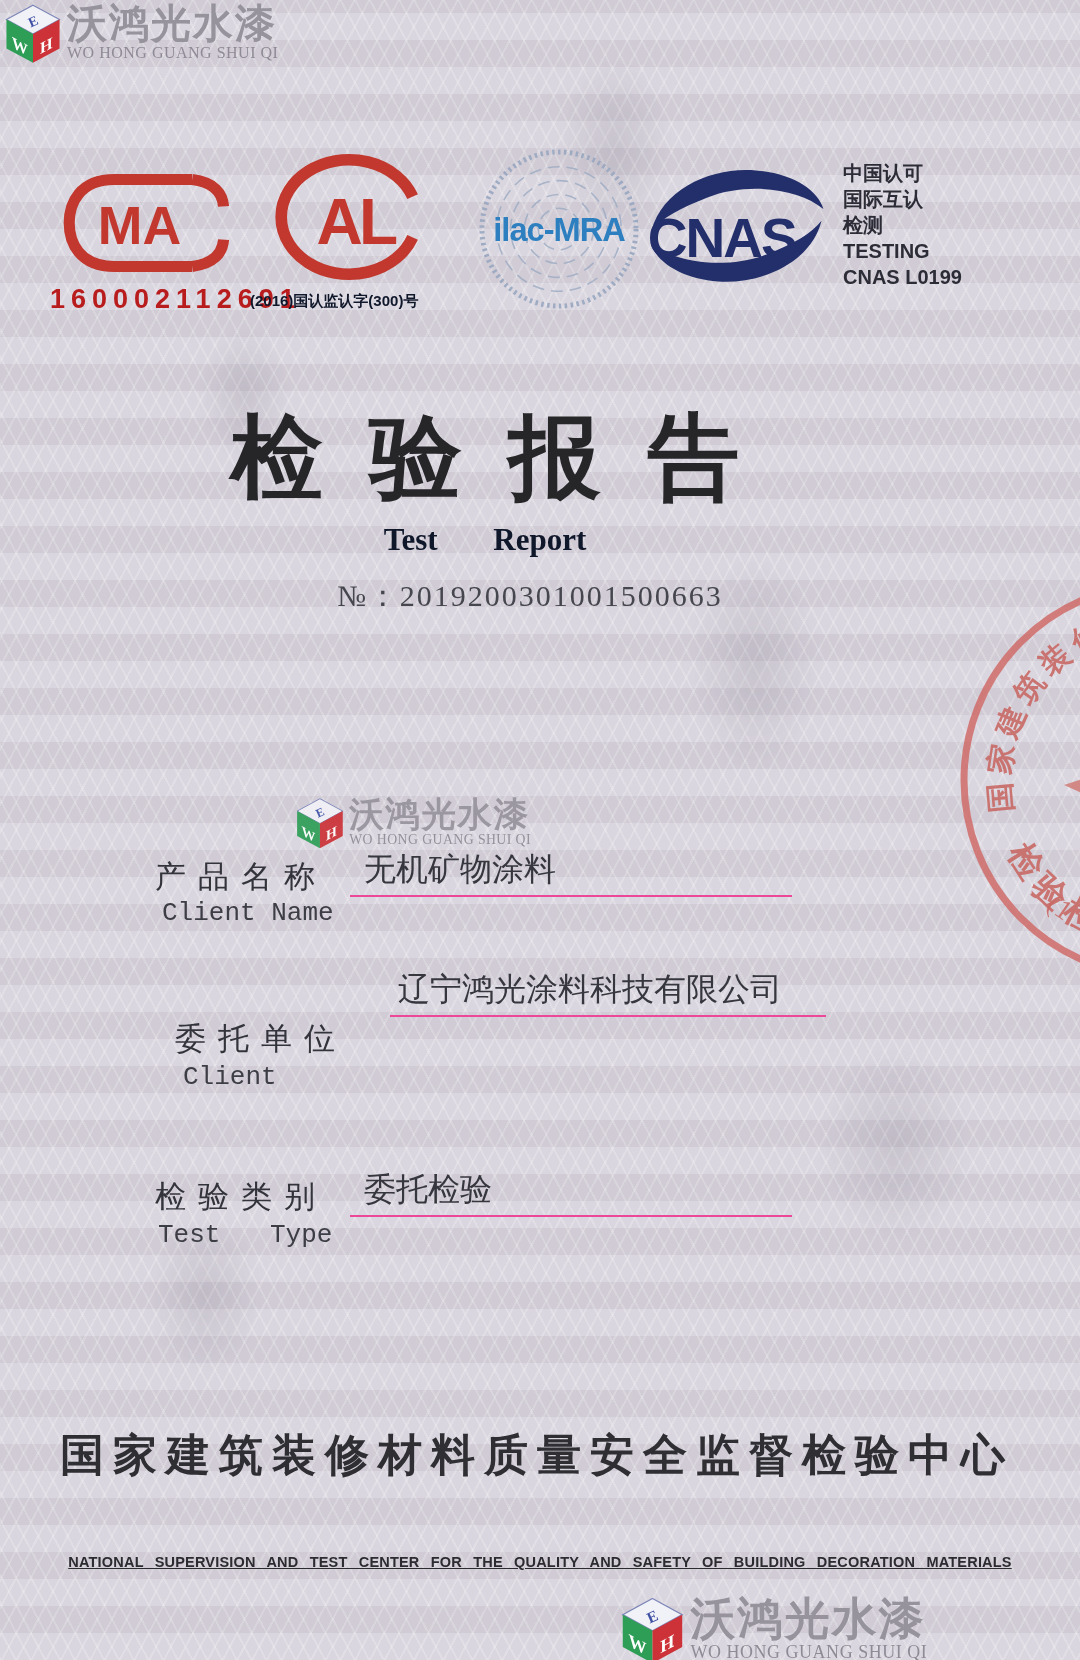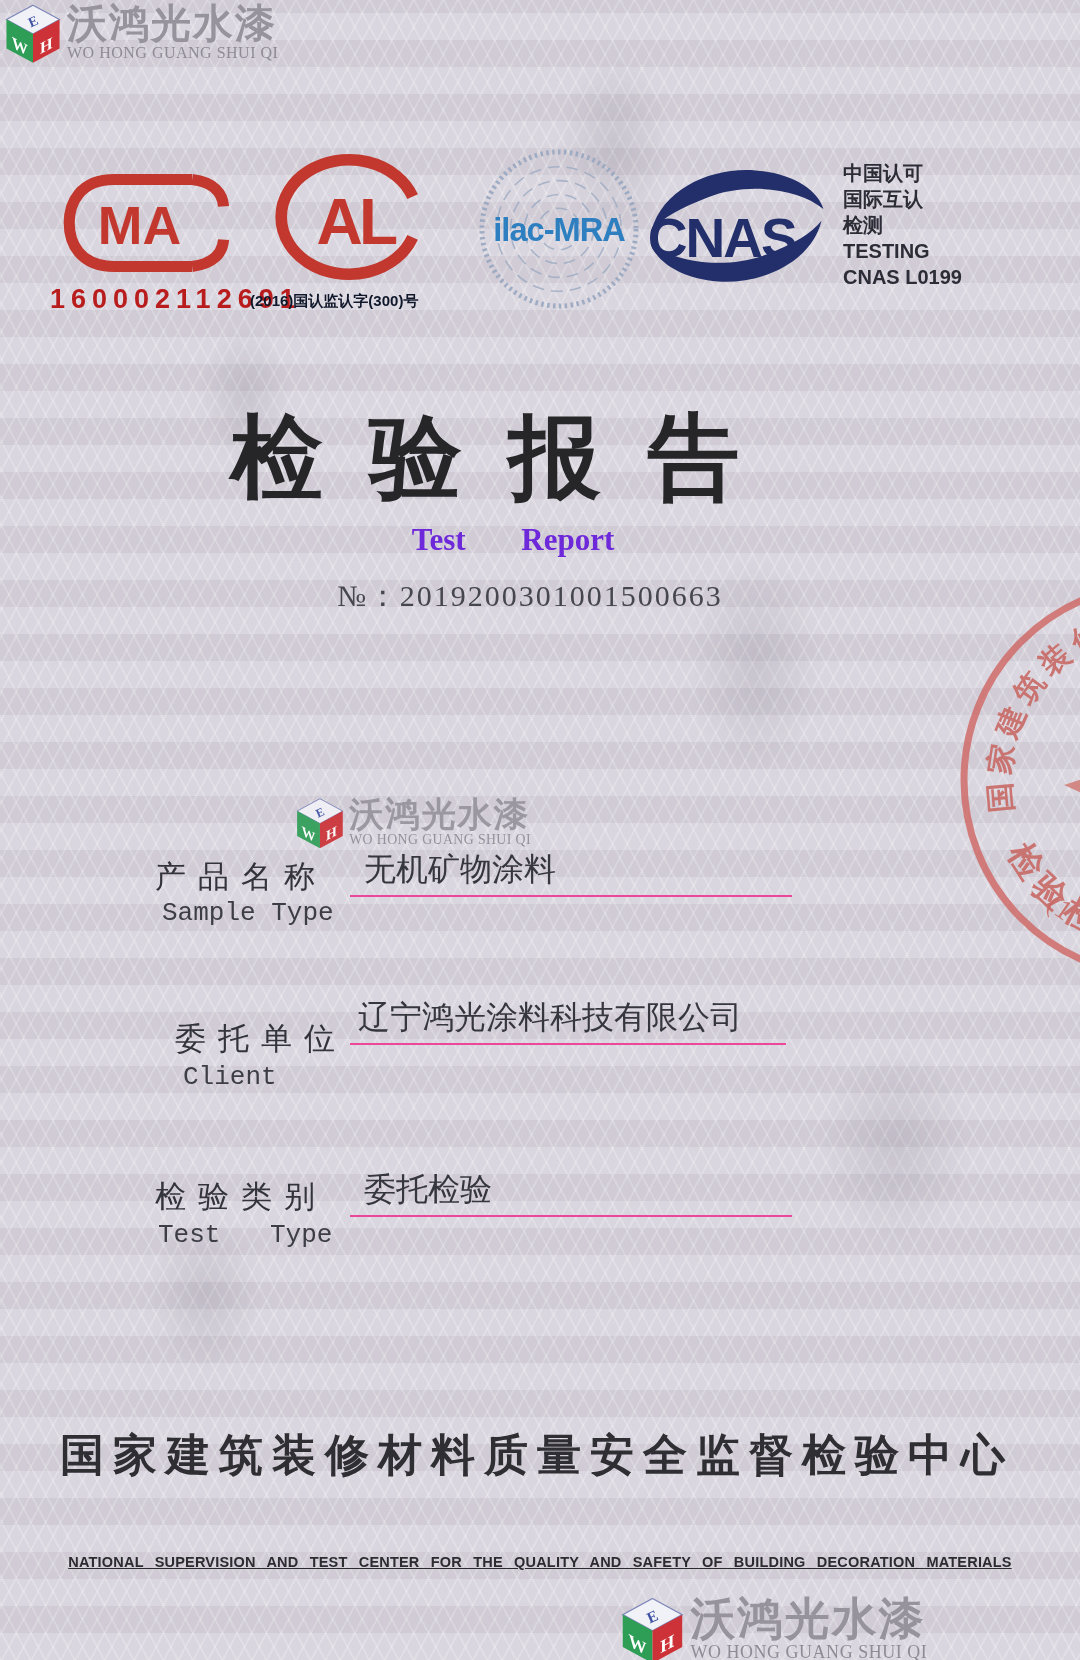--- a/index.html
+++ b/index.html
@@ -29,21 +29,21 @@
   .cal-cap{left:250px;top:292px;font-family:"Liberation Sans","DejaVu Sans",sans-serif;
     font-weight:bold;font-size:15px;color:#0f172a;}
   .cnas-lines{left:843px;top:160px;font-family:"Liberation Sans","DejaVu Sans",sans-serif;
     font-weight:bold;font-size:20px;line-height:26px;color:#2c2c36;}
   
   .title-cn{left:0;top:396px;width:970px;text-align:center;
     font-family:"Liberation Sans","DejaVu Sans",sans-serif;font-weight:900;
     font-size:92px;letter-spacing:47px;color:#262629;}
   .title-cn span{margin-right:-47px;}
   .title-en{left:0;top:522px;width:970px;text-align:center;font-weight:bold;
-    font-size:31px;word-spacing:48px;color:#6d28d9;margin-left:28px;}
+    font-size:31px;word-spacing:48px;color:#0f172a;}
   .report-no{left:0;top:576px;width:1060px;text-align:center;
     font-size:30px;letter-spacing:2px;color:#46464e;}
   
   .flabel{font-size:31px;letter-spacing:12px;color:#33333b;left:155px;white-space:nowrap;}
   .fvalue{left:350px;width:428px;height:47px;border-bottom:2px solid #ec4899;
     font-size:32px;color:#36363e;padding-left:14px;white-space:nowrap;}
   .fen{font-family:"Liberation Mono","DejaVu Sans Mono",monospace;
     font-size:26px;color:#3d3d45;white-space:nowrap;}
   .fen-gap{word-spacing:34px;}
   
@@ -136,24 +136,24 @@
     <text x="73" y="120" font-size="28" font-weight="bold" fill="#ffffff" text-anchor="middle" transform="skewY(-28)">H</text>
   </svg>
   <div class="btxt">
     <div class="bcn">沃鸿光水漆</div>
     <div class="ben">WO HONG GUANG SHUI QI</div>
   </div>
 </div>
 
 <div class="abs flabel" style="top:856px;">产品名称</div>
 <div class="abs fvalue" style="top:848px;">无机矿物涂料</div>
-<div class="abs fen" style="left:162px;top:898px;">Sample Type</div>
+<div class="abs fen" style="left:162px;top:898px;">Client Name</div>
 
 <div class="abs flabel" style="top:1018px;margin-left:20px;">委托单位</div>
-<div class="abs fvalue" style="top:996px;padding-left:8px;">辽宁鸿光涂料科技有限公司</div>
+<div class="abs fvalue" style="top:968px;padding-left:8px;margin-left:40px;">辽宁鸿光涂料科技有限公司</div>
 <div class="abs fen" style="left:183px;top:1062px;">Client</div>
 
 <div class="abs flabel" style="top:1176px;">检验类别</div>
 <div class="abs fvalue" style="top:1168px;">委托检验</div>
 <div class="abs fen fen-gap" style="left:158px;top:1220px;">Test Type</div>
 
 <svg class="abs" style="left:950px;top:570px;" width="430" height="430" viewBox="0 0 430 430">
   <circle cx="210" cy="210" r="196" stroke="#cf6b68" stroke-width="7" fill="none" opacity=".85"></circle>
   <path d="M210 122 L236 186 L304 190 L251 233 L268 299 L210 262 L152 299 L169 233 L116 190 L184 186 Z" fill="#d0766f" opacity=".8" transform="rotate(-15 210 210)"></path>
   <defs>

